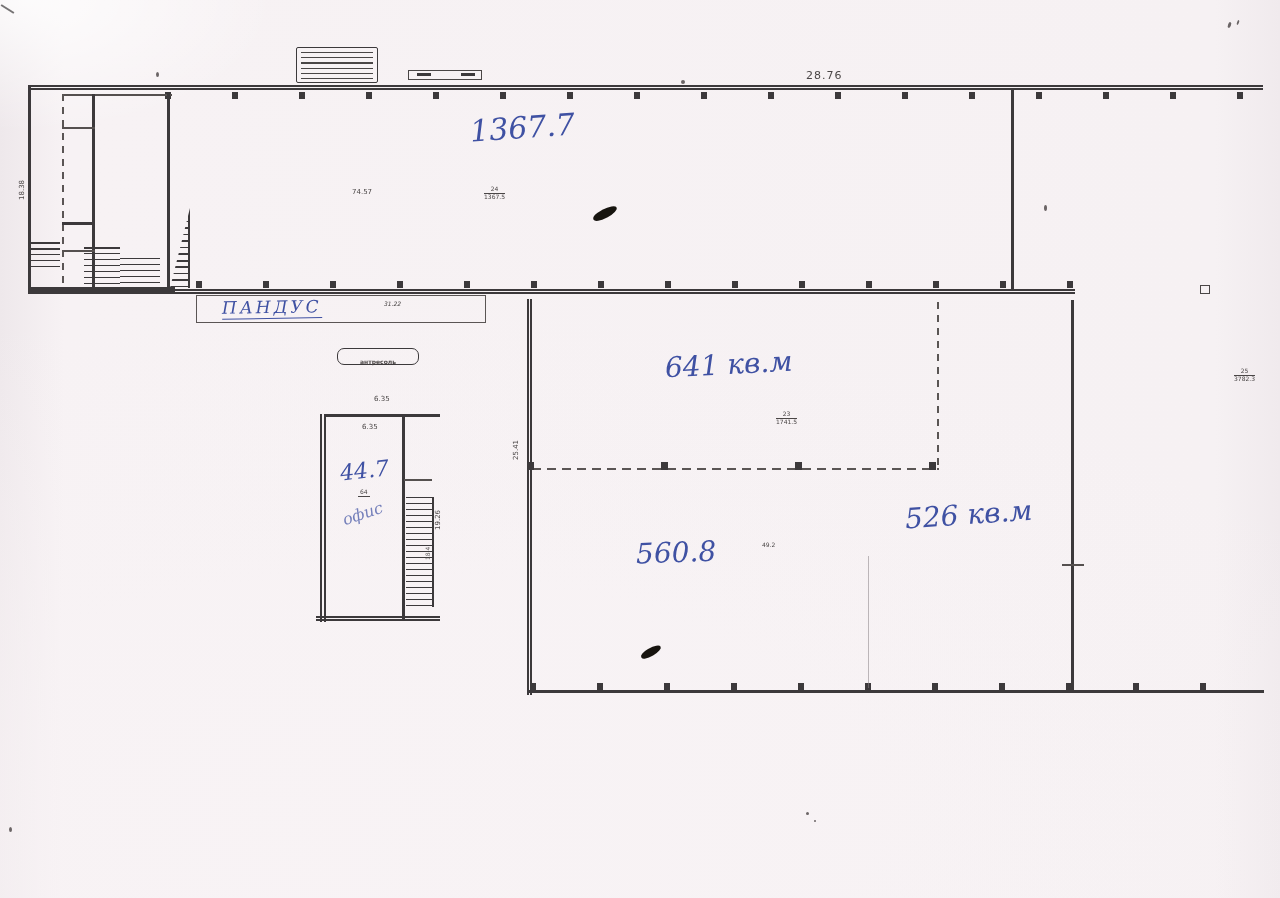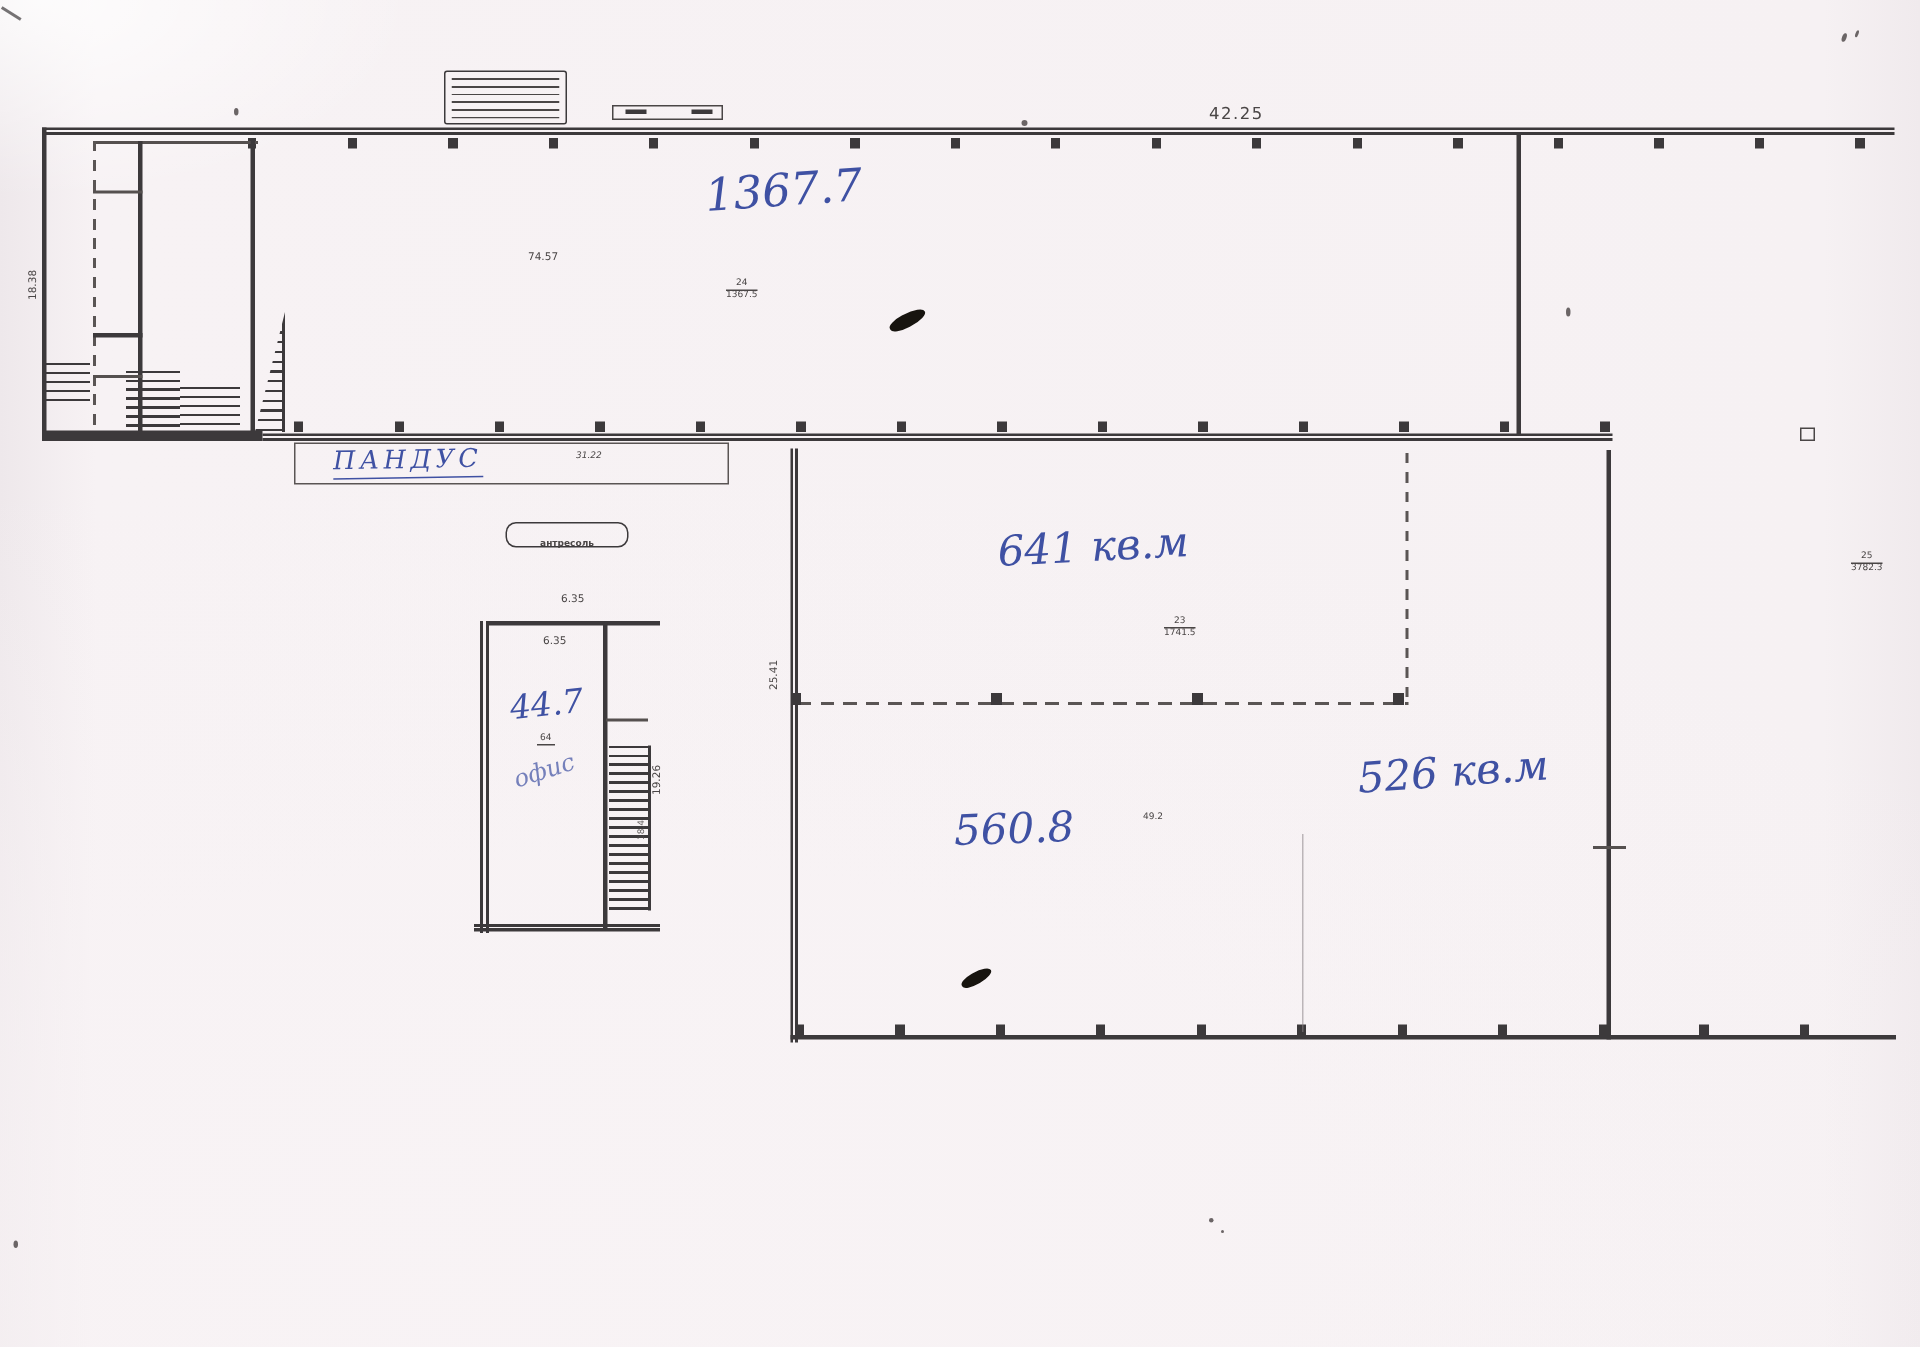--- a/index.html
+++ b/index.html
@@ -43,23 +43,23 @@
 </style>
 </head>
 <body>
 
 <div class="abs wh" style="left:28px;top:85px;width:1235px;height:5px;"></div>
 <div class="abs colmarks" style="left:165px;top:92px;width:1096px;height:7px;"></div>
 <div class="abs wh" style="left:175px;top:289px;width:900px;height:5px;"></div>
 <div class="abs colmarks" style="left:196px;top:281px;width:880px;height:7px;"></div>
 <div class="abs solid" style="left:1011px;top:88px;width:3px;height:202px;"></div>
 
-<div class="abs pt" style="left:806px;top:69px;font-size:11px;letter-spacing:1px;">42.25</div>
+<div class="abs pt" style="left:806px;top:69px;font-size:11px;letter-spacing:1px;">28.76</div>
 <div class="abs hw" style="left:470px;top:110px;font-size:30px;transform:rotate(-4deg);">1367.7</div>
-<div class="abs pt" style="left:352px;top:167px;font-size:7px;">74.57</div>
+<div class="abs pt" style="left:352px;top:188px;font-size:7px;">74.57</div>
 <div class="abs frac" style="left:484px;top:186px;">
   <span class="ft">24</span>
   <span class="fb">1367.5</span>
 </div>
 <div class="abs pt vert" style="left:18px;top:200px;font-size:7px;">18.38</div>
 <div class="abs blob" style="left:592px;top:209px;width:26px;height:9px;transform:rotate(-28deg);"></div>
 
 <div class="abs stamp" style="left:296px;top:47px;width:72px;height:28px;"></div>
 <div class="abs box" style="left:408px;top:70px;width:72px;height:8px;">
   <div class="abs solid" style="left:8px;top:2px;width:14px;height:3px;"></div>

